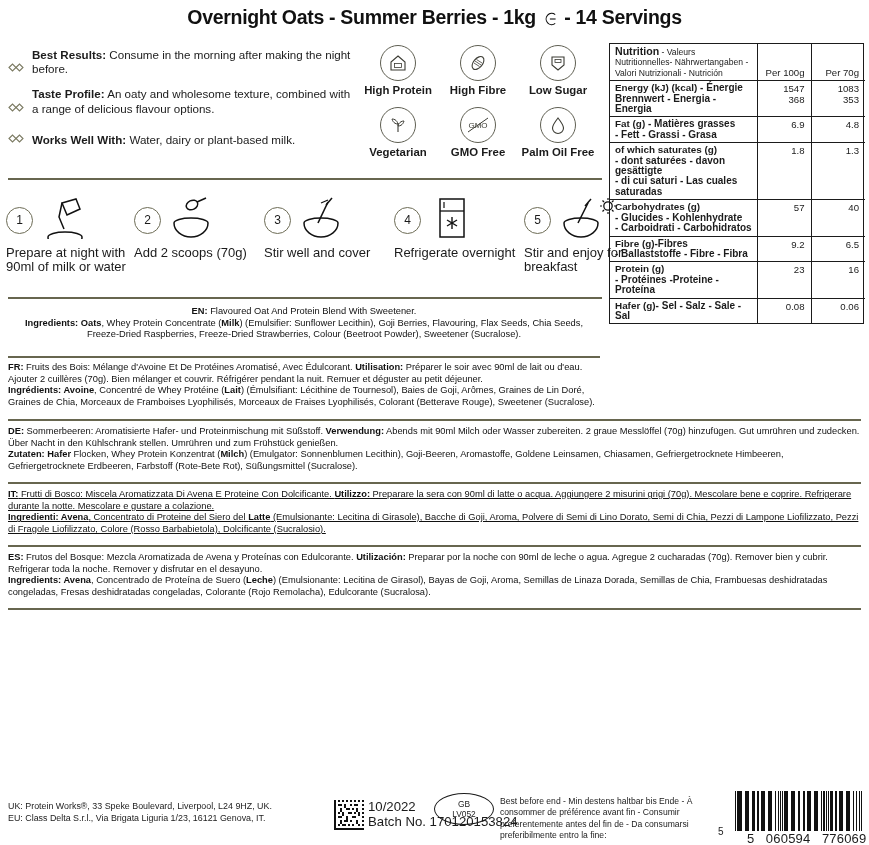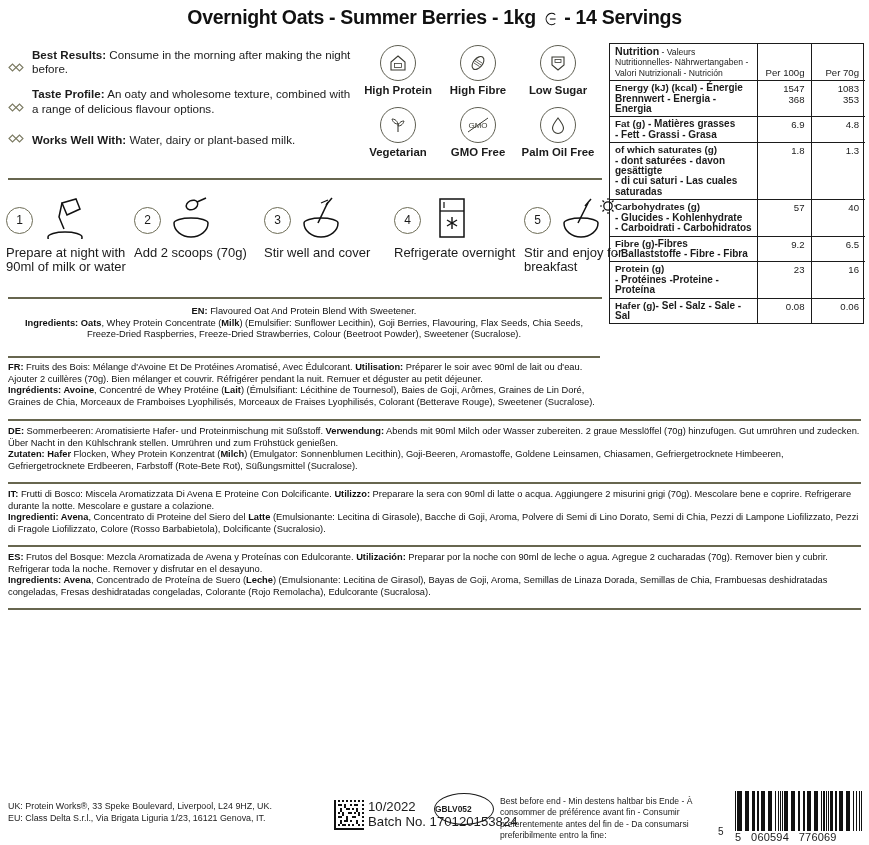--- a/index.html
+++ b/index.html
@@ -93,32 +93,31 @@
   
   .lang{position:absolute;left:8px;font-size:9.3px;line-height:11.6px;color:#111;}
   .lang b{font-weight:bold;}
   .lang p{margin:0;}
   .addr{position:absolute;left:8px;top:18px;font-size:8.9px;line-height:11.6px;}
   .qr{position:absolute;left:334px;top:800px;width:30px;height:30px;}
   .batch{position:absolute;left:368px;top:799px;font-size:13.2px;line-height:15px;font-weight:normal;}
   .gbmark{position:absolute;left:434px;top:793px;width:58px;height:30px;}
   .gbmark .oval{
     width:58px;height:30px;border:1.1px solid #1b1b1b;border-radius:50%;
-    display:flex;align-items:center;justify-content:flex-start;
+    display:flex;flex-direction:column;align-items:center;justify-content:center;
     line-height:10.5px;
-    font-weight:bold;
   }
   .gbmark .g1{font-size:8.4px;}
   .gbmark .g2{font-size:8.4px;}
   .bbe{position:absolute;left:500px;top:796px;font-size:8.6px;line-height:11.3px;width:230px;}
   .bbenum{position:absolute;left:718px;top:826px;font-size:10px;}
   .barcode{position:absolute;left:735px;top:791px;width:128px;}
   .barcode .bars{height:40px;display:flex;align-items:flex-end;}
   .barcode .bars i{display:block;background:#111;height:100%;}
-  .bcnum{display:flex;font-size:11px;letter-spacing:0.2px;margin-top:0px;}
+  .bcnum{display:flex;font-size:13px;letter-spacing:0.2px;margin-top:0px;margin-left:12px;}
   .bcnum span{white-space:pre;}
 </style>
 </head>
 <body>
 
 <div class="page">
 
   <div class="title">
     <span>Overnight Oats - Summer Berries - 1kg</span>
     <span class="eicon">
@@ -445,21 +444,21 @@
     <p>
       <b>DE:</b><span> Sommerbeeren: Aromatisierte Hafer- und Proteinmischung mit Süßstoff. </span><b>Verwendung:</b><span> Abends mit 90ml Milch oder Wasser zubereiten. 2 graue Messlöffel (70g) hinzufügen. Gut umrühren und zudecken. Über Nacht in den Kühlschrank stellen. Umrühren und zum Frühstück genießen.</span>
     </p>
     <p>
       <b>Zutaten: </b><b>Hafer</b><span> Flocken, Whey Protein Konzentrat (<b>Milch</b>) (Emulgator: Sonnenblumen Lecithin), Goji-Beeren, Aromastoffe, Goldene Leinsamen, Chiasamen, Gefriergetrocknete Himbeeren, Gefriergetrocknete Erdbeeren, Farbstoff (Rote-Bete Rot), Süßungsmittel (Sucralose).</span>
     </p>
   </div>
 
   <div class="rule thin" style="top:482px;"></div>
 
-  <div class="lang" style="top:489px;width:853px;">
+  <div class="lang" style="top:489px;width:853px;text-decoration:underline;">
     <p>
       <b>IT:</b><span> Frutti di Bosco: Miscela Aromatizzata Di Avena E Proteine Con Dolcificante. </span><b>Utilizzo:</b><span> Preparare la sera con 90ml di latte o acqua. Aggiungere 2 misurini grigi (70g). Mescolare bene e coprire. Refrigerare durante la notte. Mescolare e gustare a colazione.</span>
     </p>
     <p>
       <b>Ingredienti: </b><b>Avena</b><span>, Concentrato di Proteine del Siero del <b>Latte</b> (Emulsionante: Lecitina di Girasole), Bacche di Goji, Aroma, Polvere di Semi di Lino Dorato, Semi di Chia, Pezzi di Lampone Liofilizzato, Pezzi di Fragole Liofilizzato, Colore (Rosso Barbabietola), Dolcificante (Sucralosio).</span>
     </p>
   </div>
 
   <div class="rule thin" style="top:545px;"></div>
 

